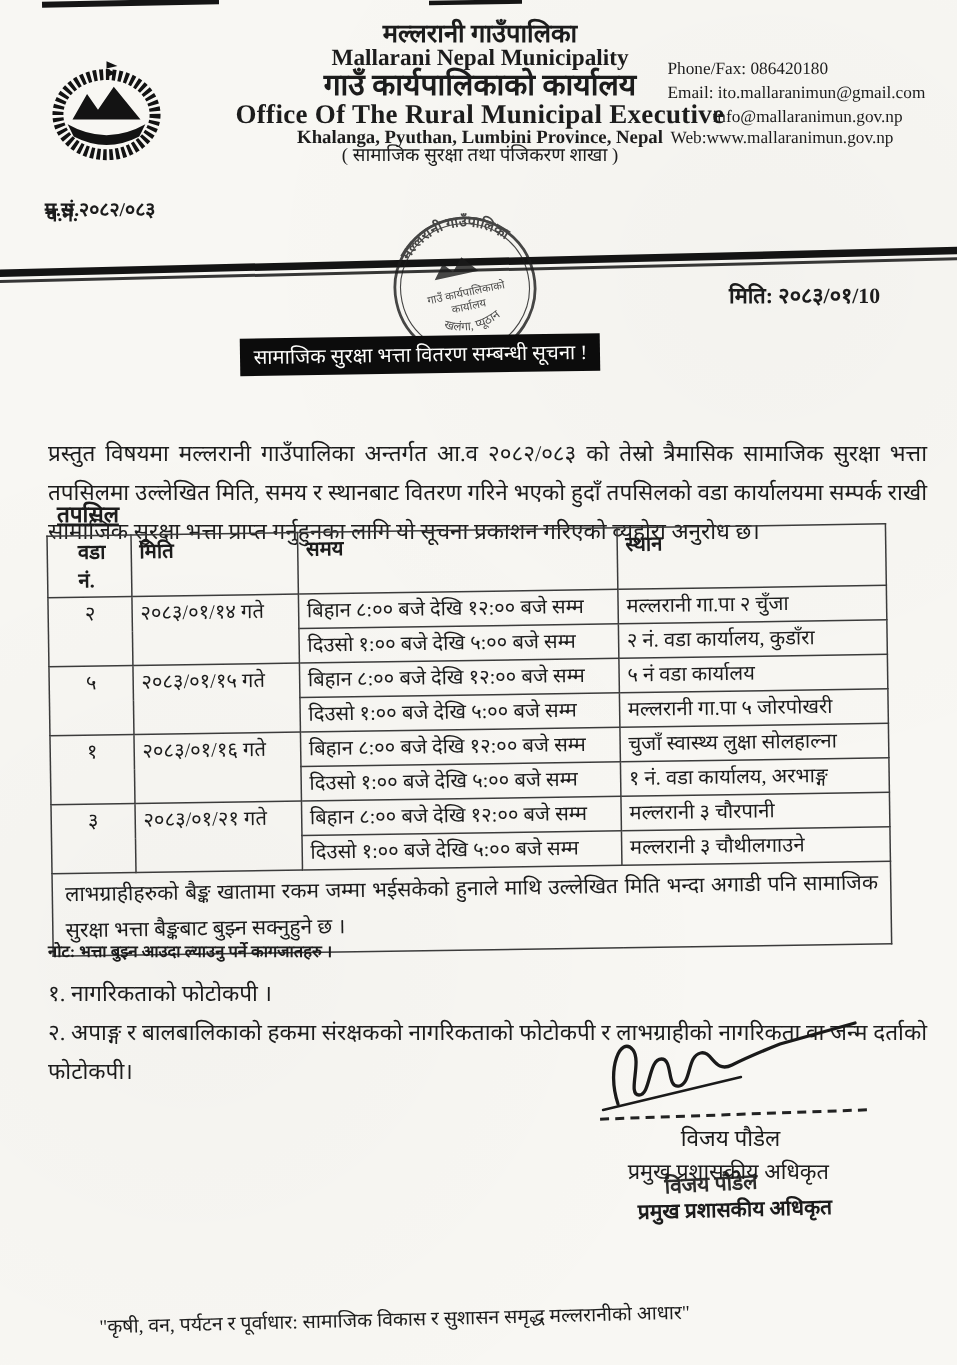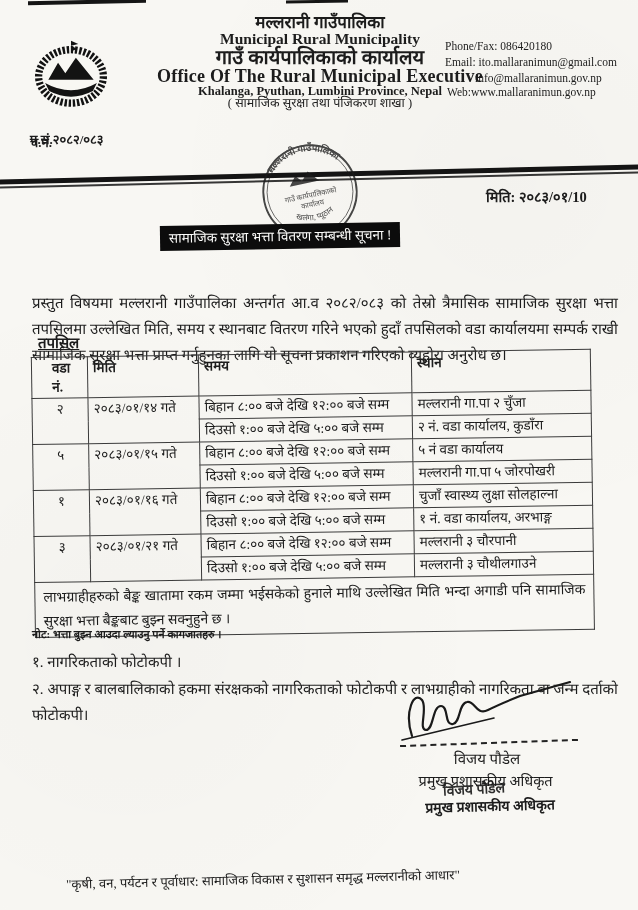--- a/index.html
+++ b/index.html
@@ -89,21 +89,21 @@
     <path d="M22,49 L34,28 L43,41 L56,22 L78,49 Z" fill="#131313"></path>
     <path d="M18,53 Q50,71 82,53 L77,63 Q50,77 23,63 Z" fill="#131313"></path>
     <path d="M30,52 q20,10 40,0" fill="none" stroke="#f8f7f3" stroke-width="1.4"></path>
   </svg>
 
   <div class="abs refno">प.सं.२०८२/०८३</div>
   <div class="abs dispatchno">च.नं.</div>
 
   <div class="abs lh-center">
     <div class="t-np">मल्लरानी गाउँपालिका</div>
-    <div class="t-en">Municipal Rural Municipality</div>
+    <div class="t-en">Mallarani Nepal Municipality</div>
     <div class="o-np">गाउँ कार्यपालिकाको कार्यालय</div>
     <div class="o-en">Office Of The Rural Municipal Executive</div>
     <div class="a-en">Khalanga, Pyuthan, Lumbini Province, Nepal</div>
     <div class="branch">( सामाजिक सुरक्षा तथा पंजिकरण शाखा )</div>
   </div>
 
   <div class="abs contact">
     <div>Phone/Fax: 086420180</div>
     <div>Email: ito.mallaranimun@gmail.com</div>
     <div class="indent">info@mallaranimun.gov.np</div>

